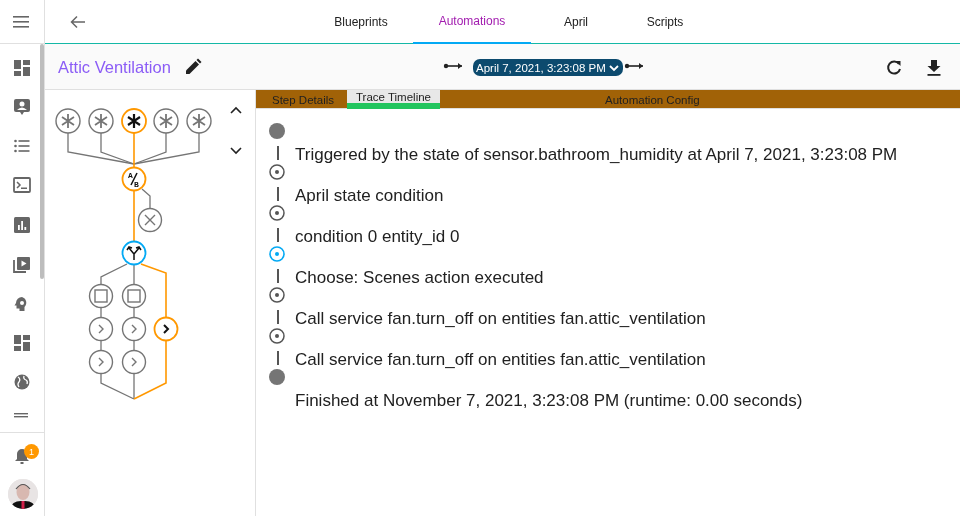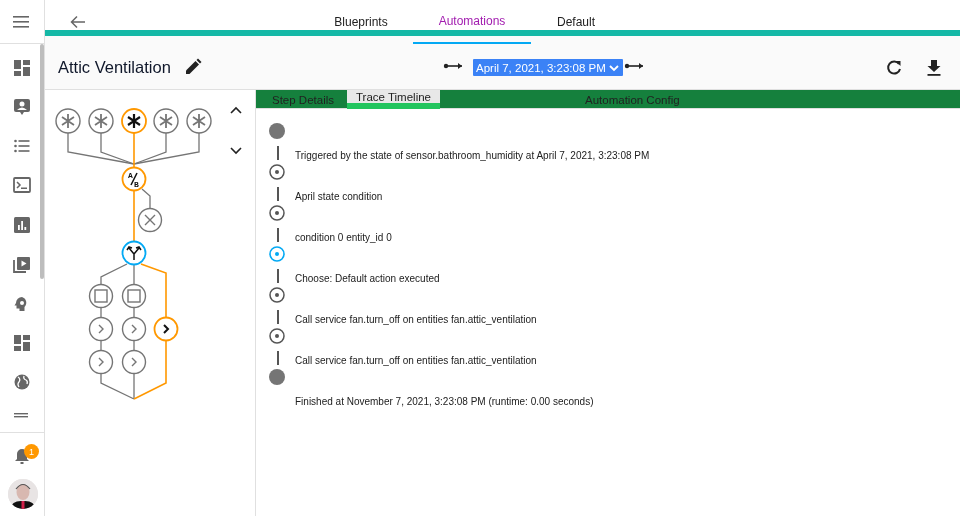--- a/index.html
+++ b/index.html
@@ -9,46 +9,46 @@
   
   .sidebar { position: absolute; left: 0; top: 0; width: 45px; height: 516px; background: #fff; border-right: 1px solid #e0e0e0; }
   .sb-top { height: 44px; border-bottom: 1px solid #e0e0e0; display: flex; align-items: center; justify-content: center; }
   .sb-scroll { position: absolute; left: 40px; top: 44px; width: 4px; height: 235px; background: #bdbdbd; border-radius: 2px; }
   .sb-item { position: absolute; left: 11px; width: 22px; height: 22px; display: flex; align-items: center; justify-content: center; }
   .sb-divider { position: absolute; left: 0; top: 432px; width: 45px; border-top: 1px solid #e0e0e0; }
   .badge { position: absolute; left: 24px; top: 444px; width: 15px; height: 15px; border-radius: 50%; background: #ff9800; color: #fff; font-size: 9px; display: flex; align-items: center; justify-content: center; }
   .avatar { position: absolute; left: 8px; top: 479px; width: 30px; height: 30px; border-radius: 50%; overflow: hidden; background: #e9e6e6; }
 
   
-  .topbar { position: absolute; left: 45px; top: 0; width: 915px; height: 36px; background: #fff; border-bottom: 6px solid #14b8a6; text-decoration: underline; }
+  .topbar { position: absolute; left: 45px; top: 0; width: 915px; height: 44px; background: #fff; border-bottom: 1px solid #14b8a6; text-decoration: underline; }
   .back-btn { position: absolute; left: 22px; top: 11px; width: 22px; height: 22px; display: flex; align-items: center; justify-content: center; cursor: pointer; }
   .tab { position: absolute; top: 0; height: 44px; display: flex; align-items: center; justify-content: center; font-size: 12px; color: #212121; cursor: pointer; }
   .tab.active { color: #a21caf; border-bottom: 2px solid #03a9f4; }
 
   
   .header { position: absolute; left: 45px; top: 45px; width: 915px; height: 45px; background: #fafafa; border-bottom: 1px solid #e0e0e0; }
-  .title { position: absolute; left: 13px; top: 13px; font-size: 16.5px; color: #0f172a; }
+  .title { position: absolute; left: 13px; top: 13px; font-size: 16.5px; color: #8b5cf6; }
   .edit-icon { position: absolute; left: 139px; top: 13px; cursor: pointer; }
   .nav-arrow { position: absolute; top: 15px; cursor: pointer; }
-  .trace-select { position: absolute; left: 428px; top: 14px; height: 17px; background: #3b82f6; color: #fff; font-size: 11.5px; padding: 4px 3px; display: flex; align-items: center; border-radius: 1px; cursor: pointer; }
+  .trace-select { position: absolute; left: 428px; top: 14px; height: 17px; background: #0c4a6e; color: #fff; font-size: 11.5px; padding: 4px 3px; display: flex; align-items: center; border-radius: 7px; cursor: pointer; }
   .icon-btn { position: absolute; top: 12px; width: 22px; height: 22px; display: flex; align-items: center; justify-content: center; cursor: pointer; }
 
   
   .graph-panel { position: absolute; left: 45px; top: 90px; width: 211px; height: 426px; background: #fff; border-right: 1px solid #e0e0e0; }
   .chev { position: absolute; left: 183px; width: 16px; height: 16px; cursor: pointer; }
 
   
   .main { position: absolute; left: 256px; top: 90px; width: 704px; height: 426px; background: #fff; }
-  .subtabs { position: absolute; left: 0; top: 0; width: 704px; height: 19px; border-bottom: 1px solid #e0e0e0; background: #15803d; }
+  .subtabs { position: absolute; left: 0; top: 0; width: 704px; height: 19px; border-bottom: 1px solid #e0e0e0; background: #a16207; }
   .subtab { position: absolute; top: 0; height: 19px; font-size: 11.5px; display: flex; align-items: center; padding: 0 9px; color: #212121; cursor: pointer; }
   .subtab.active { background: #e8e8e8; border-bottom: 6px solid #22c55e; }
 
   .timeline { position: absolute; left: 0; top: 19px; width: 704px; }
   .tl-row { position: absolute; left: 12px; height: 20px; display: flex; align-items: center; }
-  .tl-text { position: absolute; left: 27px; font-size: 10px; white-space: nowrap; color: #212121; margin-top: 48px; }
+  .tl-text { position: absolute; left: 27px; font-size: 17px; white-space: nowrap; color: #212121; margin-top: 48px; }
   .tl-line { position: absolute; left: 21px; width: 1.5px; height: 14px; background: #555; }
 </style>
 </head>
 <body>
 
 <div class="root">
 
   <div class="sidebar">
     <div class="sb-top">
       <svg width="18" height="14" viewBox="0 0 18 14">
@@ -153,21 +153,22 @@
   </div>
 
   <div class="topbar">
     <div class="back-btn">
       <svg width="16" height="14" viewBox="0 0 16 14">
           <path d="M15 7 H2 M7 1.5 L1.5 7 L7 12.5" stroke="#666" stroke-width="1.5" fill="none"></path>
         </svg>
     </div>
     <div class="tab" style="left:279px;width:74px">Blueprints</div>
     <div class="tab active" style="left:368px;width:118px">Automations</div>
-    <div class="tab" style="left:498px;width:66px">Default</div>
+    <div class="tab" style="left:498px;width:66px">April</div>
+    <div class="tab" style="left:588px;width:64px">Scripts</div>
   </div>
 
   <div class="header">
     <div class="title">Attic Ventilation</div>
     <svg class="edit-icon" width="18" height="18" viewBox="0 0 18 18">
         <path d="M2 16 v-3.5 L11.5 3 l3.5 3.5 L5.5 16z" fill="#222"></path>
         <path d="M12.5 2 l1.5 -1.5 l3.5 3.5 l-1.5 1.5z" fill="#222"></path>
       </svg>
     <svg class="nav-arrow" style="left:398px" width="20" height="12" viewBox="0 0 20 12">
         <path d="M1 6 H19" stroke="#222" stroke-width="1.6"></path>
@@ -276,21 +277,21 @@
       </svg>
     <svg class="chev" style="top:52px" viewBox="0 0 16 16">
         <path d="M3 6 l5 5 l5 -5" stroke="#222" stroke-width="1.6" fill="none"></path>
       </svg>
   </div>
 
   <div class="main">
     <div class="subtabs">
       <div class="subtab" style="left:7px">Step Details</div>
       <div class="subtab active" style="left:91px">Trace Timeline</div>
-      <div class="subtab" style="left:320px">Automation Config</div>
+      <div class="subtab" style="left:340px">Automation Config</div>
     </div>
 
     <div class="timeline">
 
       <div class="tl-row" style="top:12px">
         <svg width="18" height="18" viewBox="0 0 18 18">
             <circle cx="9" cy="9" r="8" fill="#757575"></circle>
           </svg>
         <span class="tl-text">Triggered by the state of sensor.bathroom_humidity at April 7, 2021, 3:23:08 PM</span>
       </div>
@@ -312,21 +313,21 @@
           </svg>
         <span class="tl-text">condition 0 entity_id 0</span>
       </div>
       <div class="tl-line" style="top:119px"></div>
 
       <div class="tl-row" style="top:135px">
         <svg width="18" height="18" viewBox="0 0 18 18">
             <circle cx="9" cy="9" r="7" fill="#fff" stroke="#03a9f4" stroke-width="1.6"></circle>
             <circle cx="9" cy="9" r="2" fill="#03a9f4"></circle>
           </svg>
-        <span class="tl-text">Choose: Default action executed</span>
+        <span class="tl-text">Choose: Scenes action executed</span>
       </div>
       <div class="tl-line" style="top:160px"></div>
 
       <div class="tl-row" style="top:176px">
         <svg width="18" height="18" viewBox="0 0 18 18">
             <circle cx="9" cy="9" r="7" fill="#fff" stroke="#555" stroke-width="1.5"></circle>
             <circle cx="9" cy="9" r="2" fill="#555"></circle>
           </svg>
         <span class="tl-text">Call service fan.turn_off on entities fan.attic_ventilation</span>
       </div>

